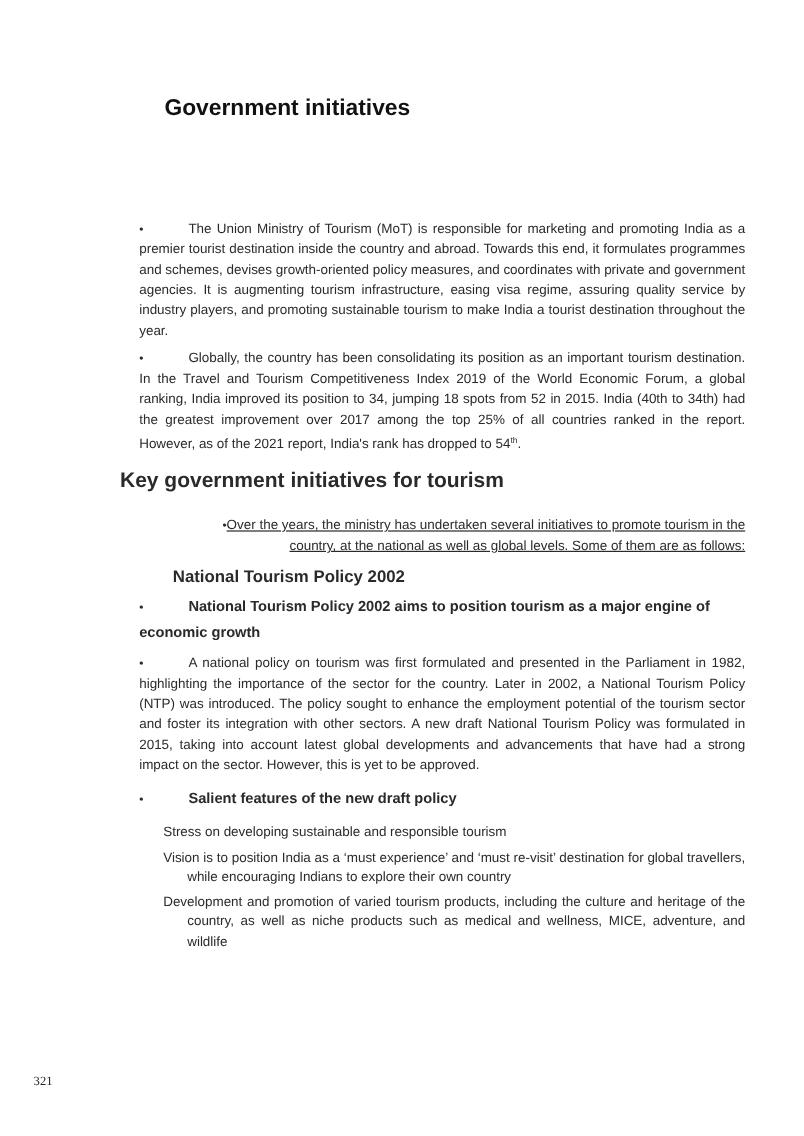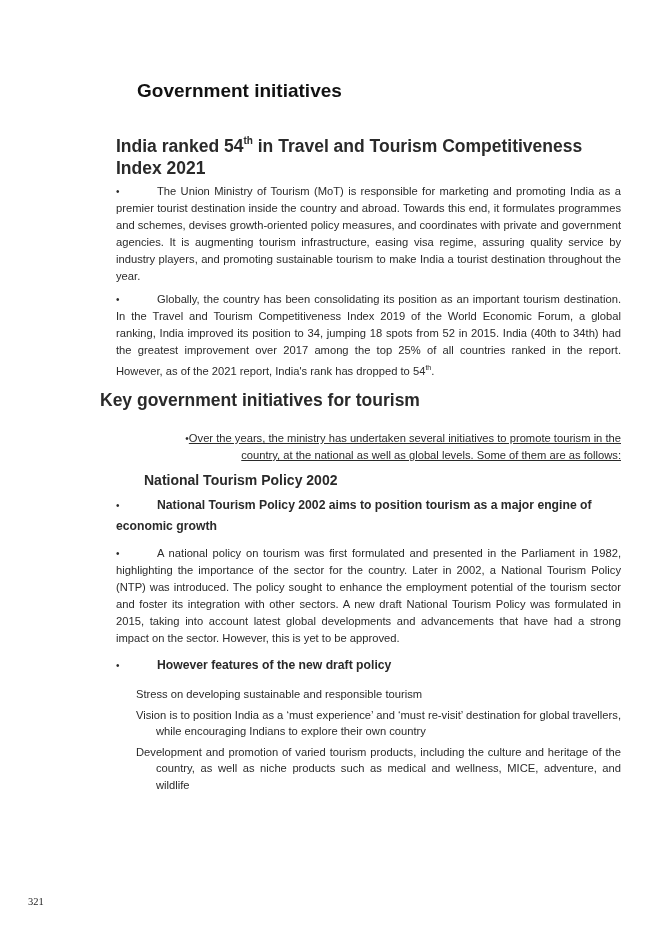--- a/index.html
+++ b/index.html
@@ -119,37 +119,36 @@
       color: #222;
     }
   </style>
 </head>
 <body>
 
 <div class="page">
 
   <h1 class="page-title">Government initiatives</h1>
 
-  <h2 class="h1"><span>India ranked 54</span><sup>th</sup><span> in Travel and Tourism Competitiveness Index 2021</span></h2>
 
   <p class="para" style="top:183px;"><span class="bullet">•</span><span>The Union Ministry of Tourism (MoT) is responsible for marketing and promoting India as a premier tourist destination inside the country and abroad. Towards this end, it formulates programmes and schemes, devises growth-oriented policy measures, and coordinates with private and government agencies. It is augmenting tourism infrastructure, easing visa regime, assuring quality service by industry players, and promoting sustainable tourism to make India a tourist destination throughout the year.</span></p>
 
   <p class="para" style="top:291px;"><span class="bullet">•</span><span>Globally, the country has been consolidating its position as an important tourism destination. In the Travel and Tourism Competitiveness Index 2019 of the World Economic Forum, a global ranking, India improved its position to 34, jumping 18 spots from 52 in 2015. India (40th to 34th) had the greatest improvement over 2017 among the top 25% of all countries ranked in the report. However, as of the 2021 report, India's rank has dropped to 54</span><sup>th</sup><span>.</span></p>
 
   <h2 class="h2" style="top:390px;">Key government initiatives for tourism</h2>
 
   <p class="para" style="top:430px; text-align:right;text-decoration:underline;"><span class="bullet">•</span><span>Over the years, the ministry has undertaken several initiatives to promote tourism in the country, at the national as well as global levels. Some of them are as follows:</span></p>
 
   <h3 class="h3" style="top:472px;">National Tourism Policy 2002</h3>
 
   <p class="bold-bullet" style="top:495px;"><span class="bullet">•</span><span>National Tourism Policy 2002 aims to position tourism as a major engine of economic growth</span></p>
 
   <p class="para" style="top:545px;"><span class="bullet">•</span><span>A national policy on tourism was first formulated and presented in the Parliament in 1982, highlighting the importance of the sector for the country. Later in 2002, a National Tourism Policy (NTP) was introduced. The policy sought to enhance the employment potential of the tourism sector and foster its integration with other sectors. A new draft National Tourism Policy was formulated in 2015, taking into account latest global developments and advancements that have had a strong impact on the sector. However, this is yet to be approved.</span></p>
 
-  <p class="bold-bullet" style="top:655px;"><span class="bullet">•</span><span>However features of the new draft policy</span></p>
+  <p class="bold-bullet" style="top:655px;"><span class="bullet">•</span><span>Salient features of the new draft policy</span></p>
 
   <ul class="features">
     <li>Stress on developing sustainable and responsible tourism</li>
     <li>Vision is to position India as a ‘must experience’ and ‘must re-visit’ destination for global travellers, while encouraging Indians to explore their own country</li>
     <li>Development and promotion of varied tourism products, including the culture and heritage of the country, as well as niche products such as medical and wellness, MICE, adventure, and wildlife</li>
   </ul>
 
   <div class="page-number">321</div>
 
 </div>

